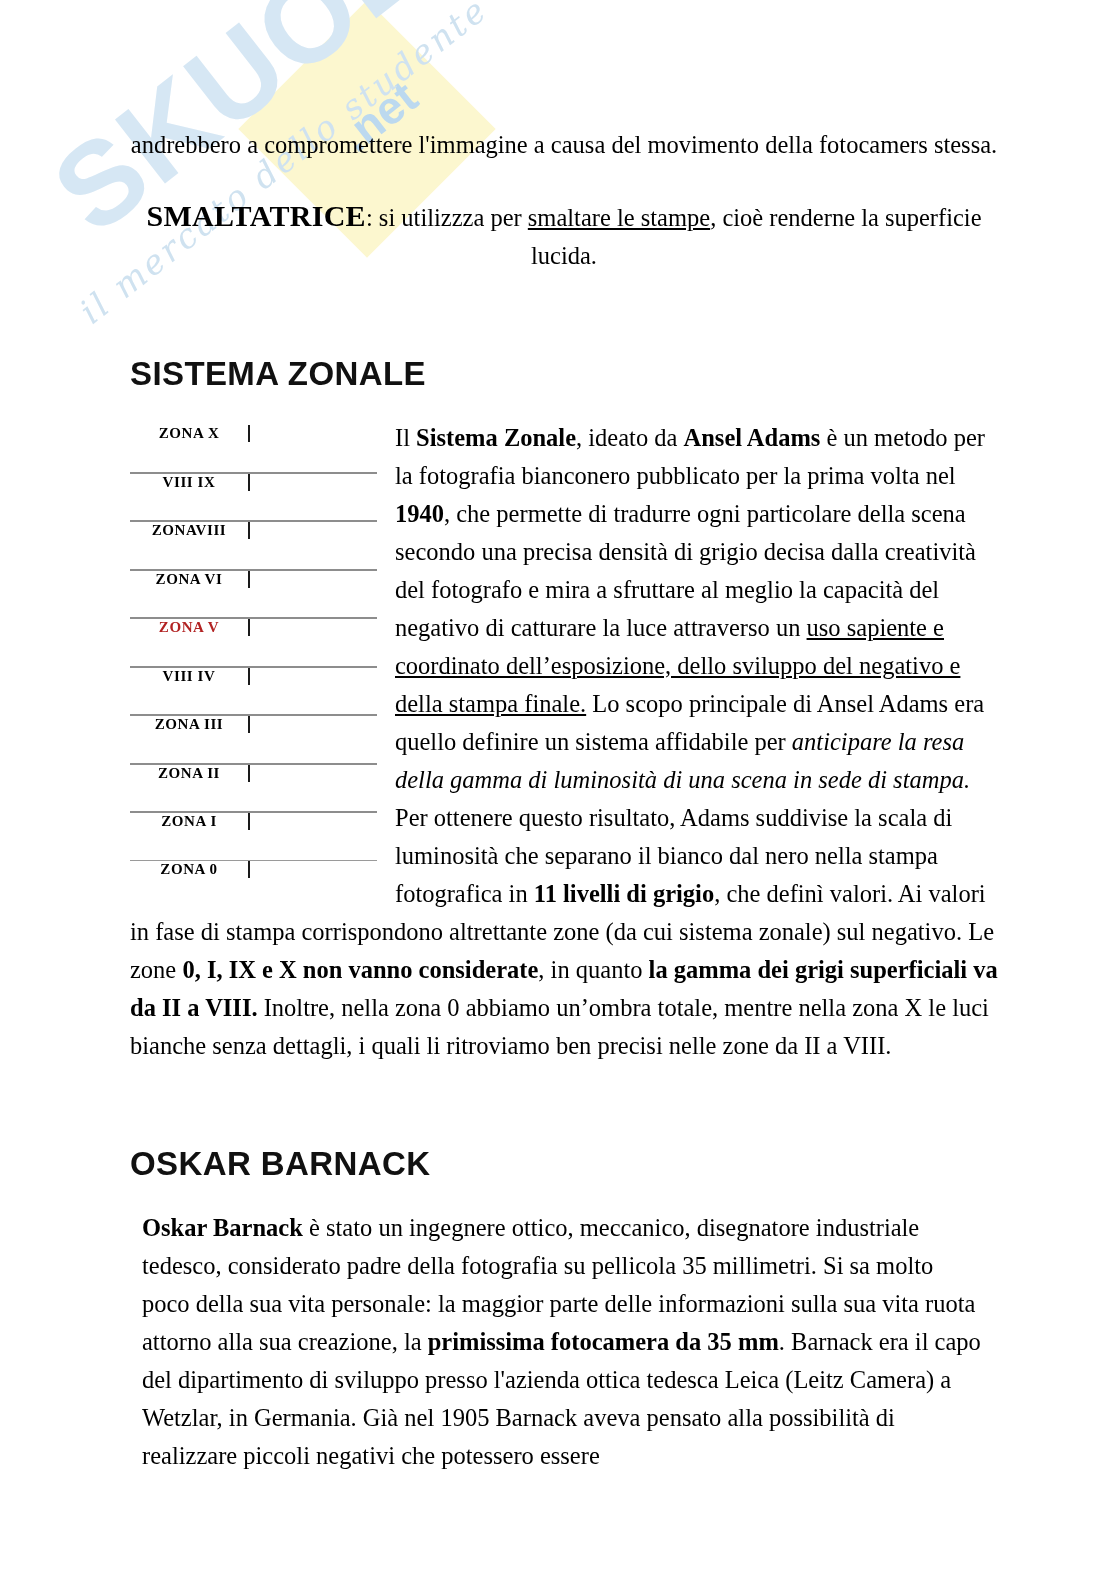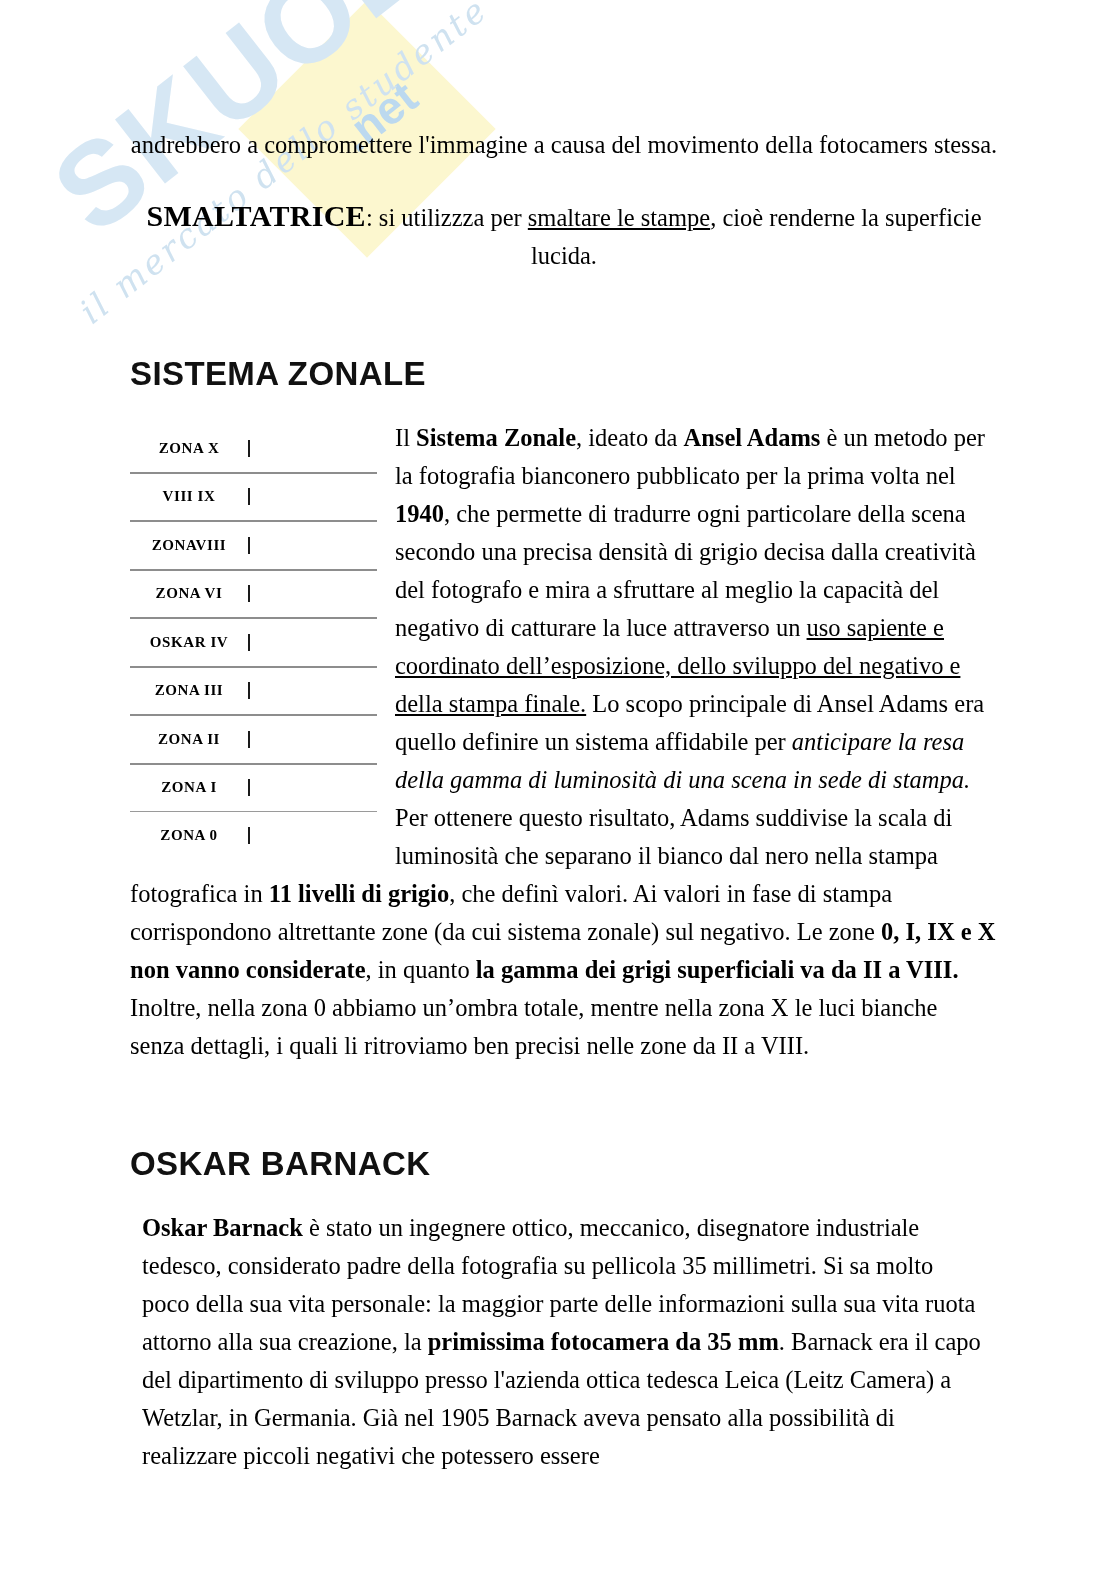--- a/index.html
+++ b/index.html
@@ -117,21 +117,21 @@
   .zone-table {
     float: left;
     width: 247px;
     margin: 6px 18px 4px 0;
     border-collapse: collapse;
   }
   .zone-row {
     position: relative;
     height: 46.5px;
     display: flex;
-    align-items: center;
+    align-items: flex-start;
     border-top: 2px solid #8d8d8d;
   }
   .zone-row.first { border-top: none; }
   .zone-row.last  { border-top: 1.5px solid #9a9a9a; }
 
   .zone-label {
     width: 118px;
     flex: 0 0 118px;
     display: flex;
     align-items: center;
@@ -198,21 +198,25 @@
           </div>
           <div class="zone-row">
             <div class="zone-label">ZONAVIII</div>
             <div class="zone-swatch" style="background: rgb(230, 230, 230);"></div>
           </div>
           <div class="zone-row">
             <div class="zone-label">ZONA VI</div>
             <div class="zone-swatch" style="background: rgb(219, 219, 219);"></div>
           </div>
           <div class="zone-row">
-            <div class="zone-label">OSKAR IV</div>
+            <div class="zone-label accent">ZONA V</div>
+            <div class="zone-swatch" style="background: rgb(206, 206, 206);"></div>
+          </div>
+          <div class="zone-row">
+            <div class="zone-label">VIII IV</div>
             <div class="zone-swatch" style="background: rgb(196, 196, 196);"></div>
           </div>
           <div class="zone-row">
             <div class="zone-label">ZONA III</div>
             <div class="zone-swatch" style="background: rgb(184, 184, 184);"></div>
           </div>
           <div class="zone-row">
             <div class="zone-label">ZONA II</div>
             <div class="zone-swatch" style="background: rgb(166, 166, 166);"></div>
           </div>

